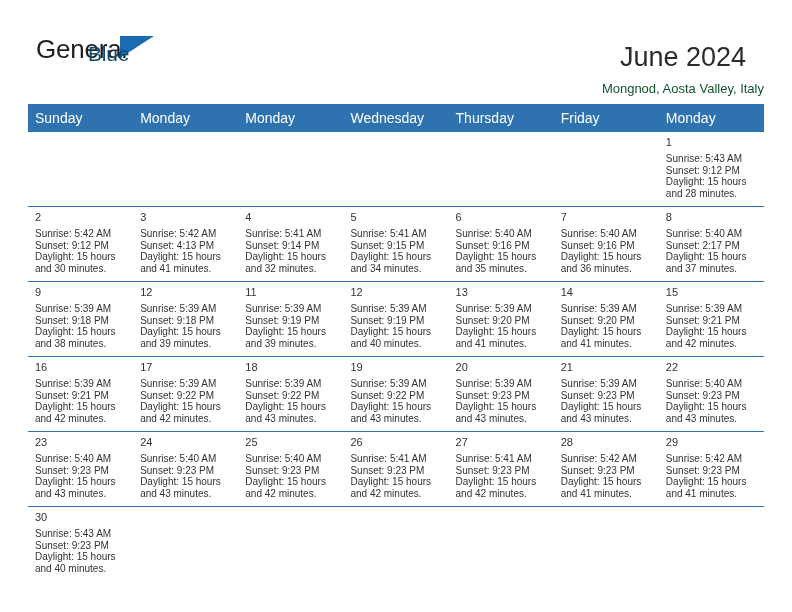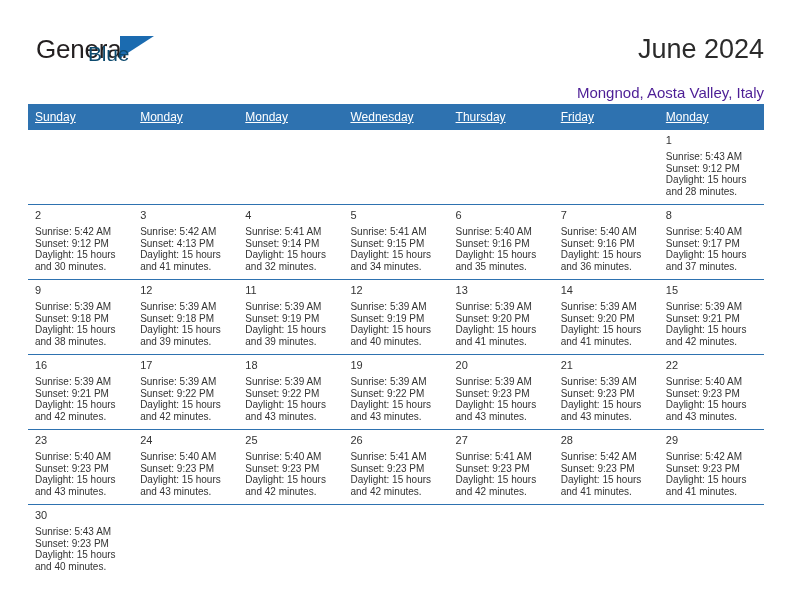--- a/index.html
+++ b/index.html
@@ -62,58 +62,57 @@
     top: 8px;
     font-size: 21px;
     letter-spacing: -0.2px;
     color: #0c4a6e;
     font-family: "Liberation Sans", sans-serif;
   }
 
   .title-block {
     position: absolute;
     right: 0;
-    top: 4px;
-    text-align: right;
+    top: 12px;
+    text-align: center;
   }
   .cal-title {
     font-size: 27px;
     color: #2b2b2b;
     font-weight: normal;
     line-height: 34px;
     white-space: nowrap;
   }
   .cal-subtitle {
-    font-size: 15px;
-    color: #4c1d95;
+    font-size: 13px;
+    color: #14532d;
     line-height: 22px;
-    margin-top: 16px;
+    margin-top: 4px;
     white-space: nowrap;
   }
 
   
   .calendar {
     position: absolute;
     left: 28px;
     top: 104px;
     width: 736px;
     border-collapse: collapse;
     table-layout: fixed;
   }
 
   .dow-row th {
     background: #2e72b0;
     color: #ffffff;
-    font-size: 12px;
+    font-size: 14px;
     font-weight: normal;
     text-align: left;
     padding: 6px 0 6px 7px;
     height: 12px;
     border: none;
-    text-decoration: underline;
   }
 
   .week-row td {
     vertical-align: top;
     padding: 0;
     border: none;
     border-top: 1px solid #2e72b0;
     height: 74px;
     background: #ffffff;
   }
@@ -310,21 +309,21 @@
                 <div>Daylight: 15 hours</div>
                 <div>and 36 minutes.</div>
               </div>
             </div>
           </td>
           <td>
             <div class="cell">
               <div class="daynum">8</div>
               <div class="details">
                 <div>Sunrise: 5:40 AM</div>
-                <div>Sunset: 9:17 PM</div>
+                <div>Sunset: 2:17 PM</div>
                 <div>Daylight: 15 hours</div>
                 <div>and 37 minutes.</div>
               </div>
             </div>
           </td>
         </tr>
         <tr class="week-row">
           <td>
             <div class="cell">
               <div class="daynum">9</div>

